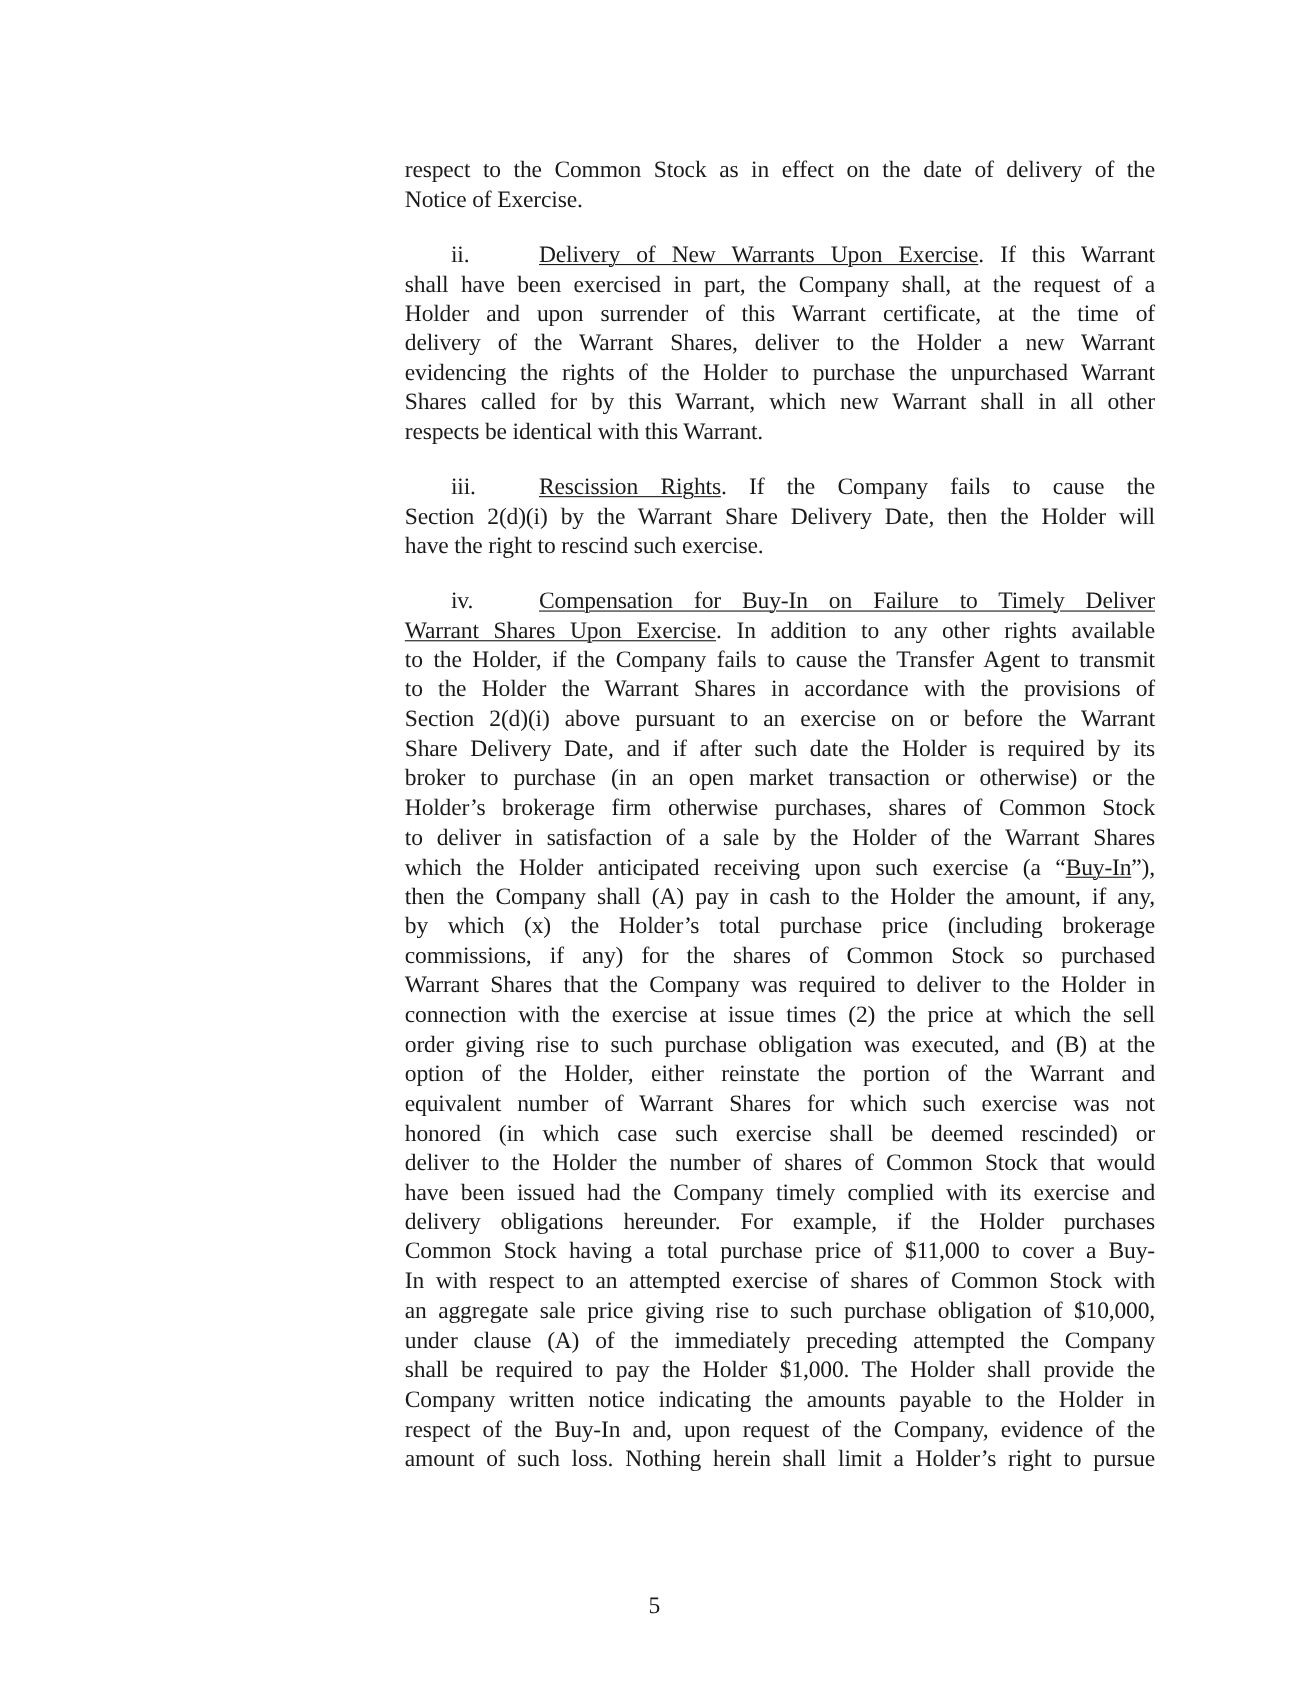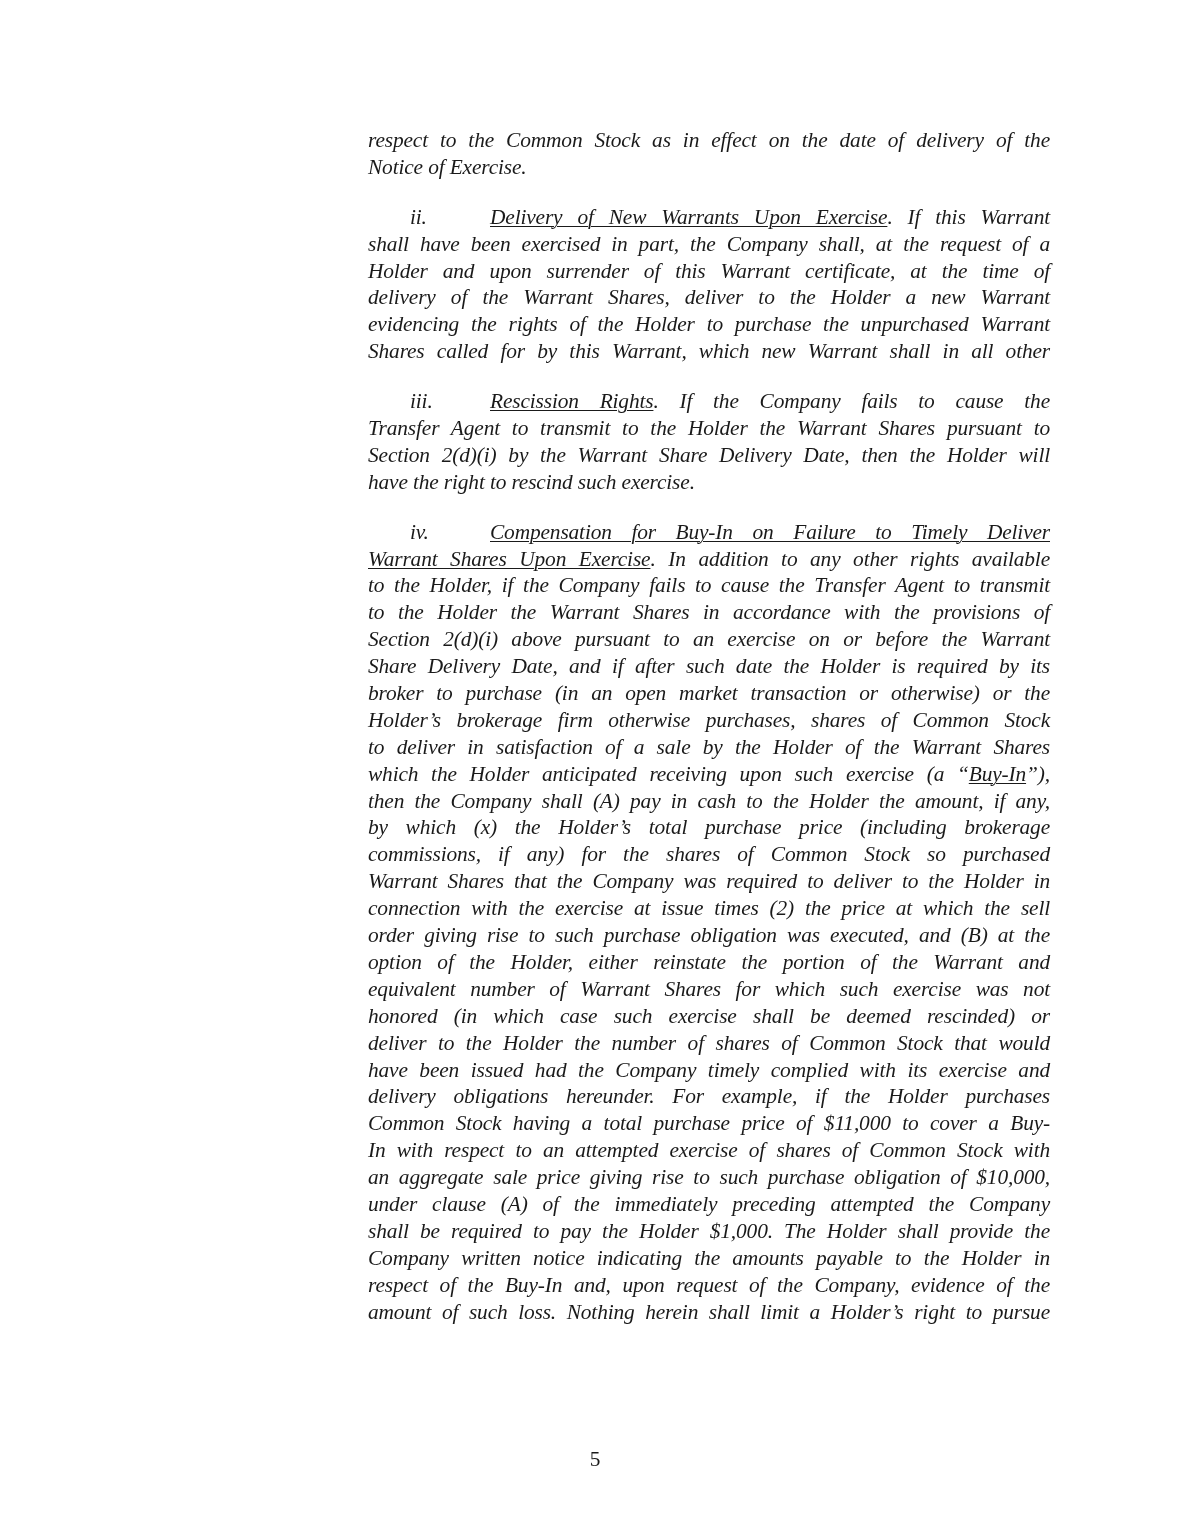--- a/index.html
+++ b/index.html
@@ -18,23 +18,22 @@
     .page {
       position: absolute;
       left: 0; top: 0;
       width: 1190px;
       height: 1540px;
       background: #ffffff;
     }
     .text-column {
       position: absolute;
       left: 368px;
-      top: 127px;
+      top: 141px;
       width: 682px;
-      font-style: italic;
     }
     .para {
       margin: 0;
     }
     .line {
       display: block;
       height: 26.9px;
       line-height: 26.9px;
       font-size: 21.4px;
       white-space: nowrap;
@@ -86,27 +85,27 @@
 
     <div class="gap"></div>
 
     <div class="para">
       <span class="line"><span class="item-num">ii.</span><span class="u">Delivery of New Warrants Upon Exercise</span><span>.  If this Warrant</span></span>
       <span class="line">shall have been exercised in part, the Company shall, at the request of a</span>
       <span class="line">Holder and upon surrender of this Warrant certificate, at the time of</span>
       <span class="line">delivery of the Warrant Shares, deliver to the Holder a new Warrant</span>
       <span class="line">evidencing the rights of the Holder to purchase the unpurchased Warrant</span>
       <span class="line">Shares called for by this Warrant, which new Warrant shall in all other</span>
+      <span class="line last">respects be identical with this Warrant.</span>
     </div>
 
     <div class="gap"></div>
 
     <div class="para">
       <span class="line"><span class="item-num">iii.</span><span class="u">Rescission Rights</span><span>.  If the Company fails to cause the</span></span>
-      <span class="line">Transfer Agent to transmit to the Holder the Warrant Shares pursuant to</span>
       <span class="line">Section 2(d)(i) by the Warrant Share Delivery Date, then the Holder will</span>
       <span class="line last">have the right to rescind such exercise.</span>
     </div>
 
     <div class="gap"></div>
 
     <div class="para">
       <span class="line"><span class="item-num">iv.</span><span class="u">Compensation for Buy-In on Failure to Timely Deliver</span></span>
       <span class="line"><span class="u">Warrant Shares Upon Exercise</span><span>.  In addition to any other rights available</span></span>
       <span class="line">to the Holder, if the Company fails to cause the Transfer Agent to transmit</span>

